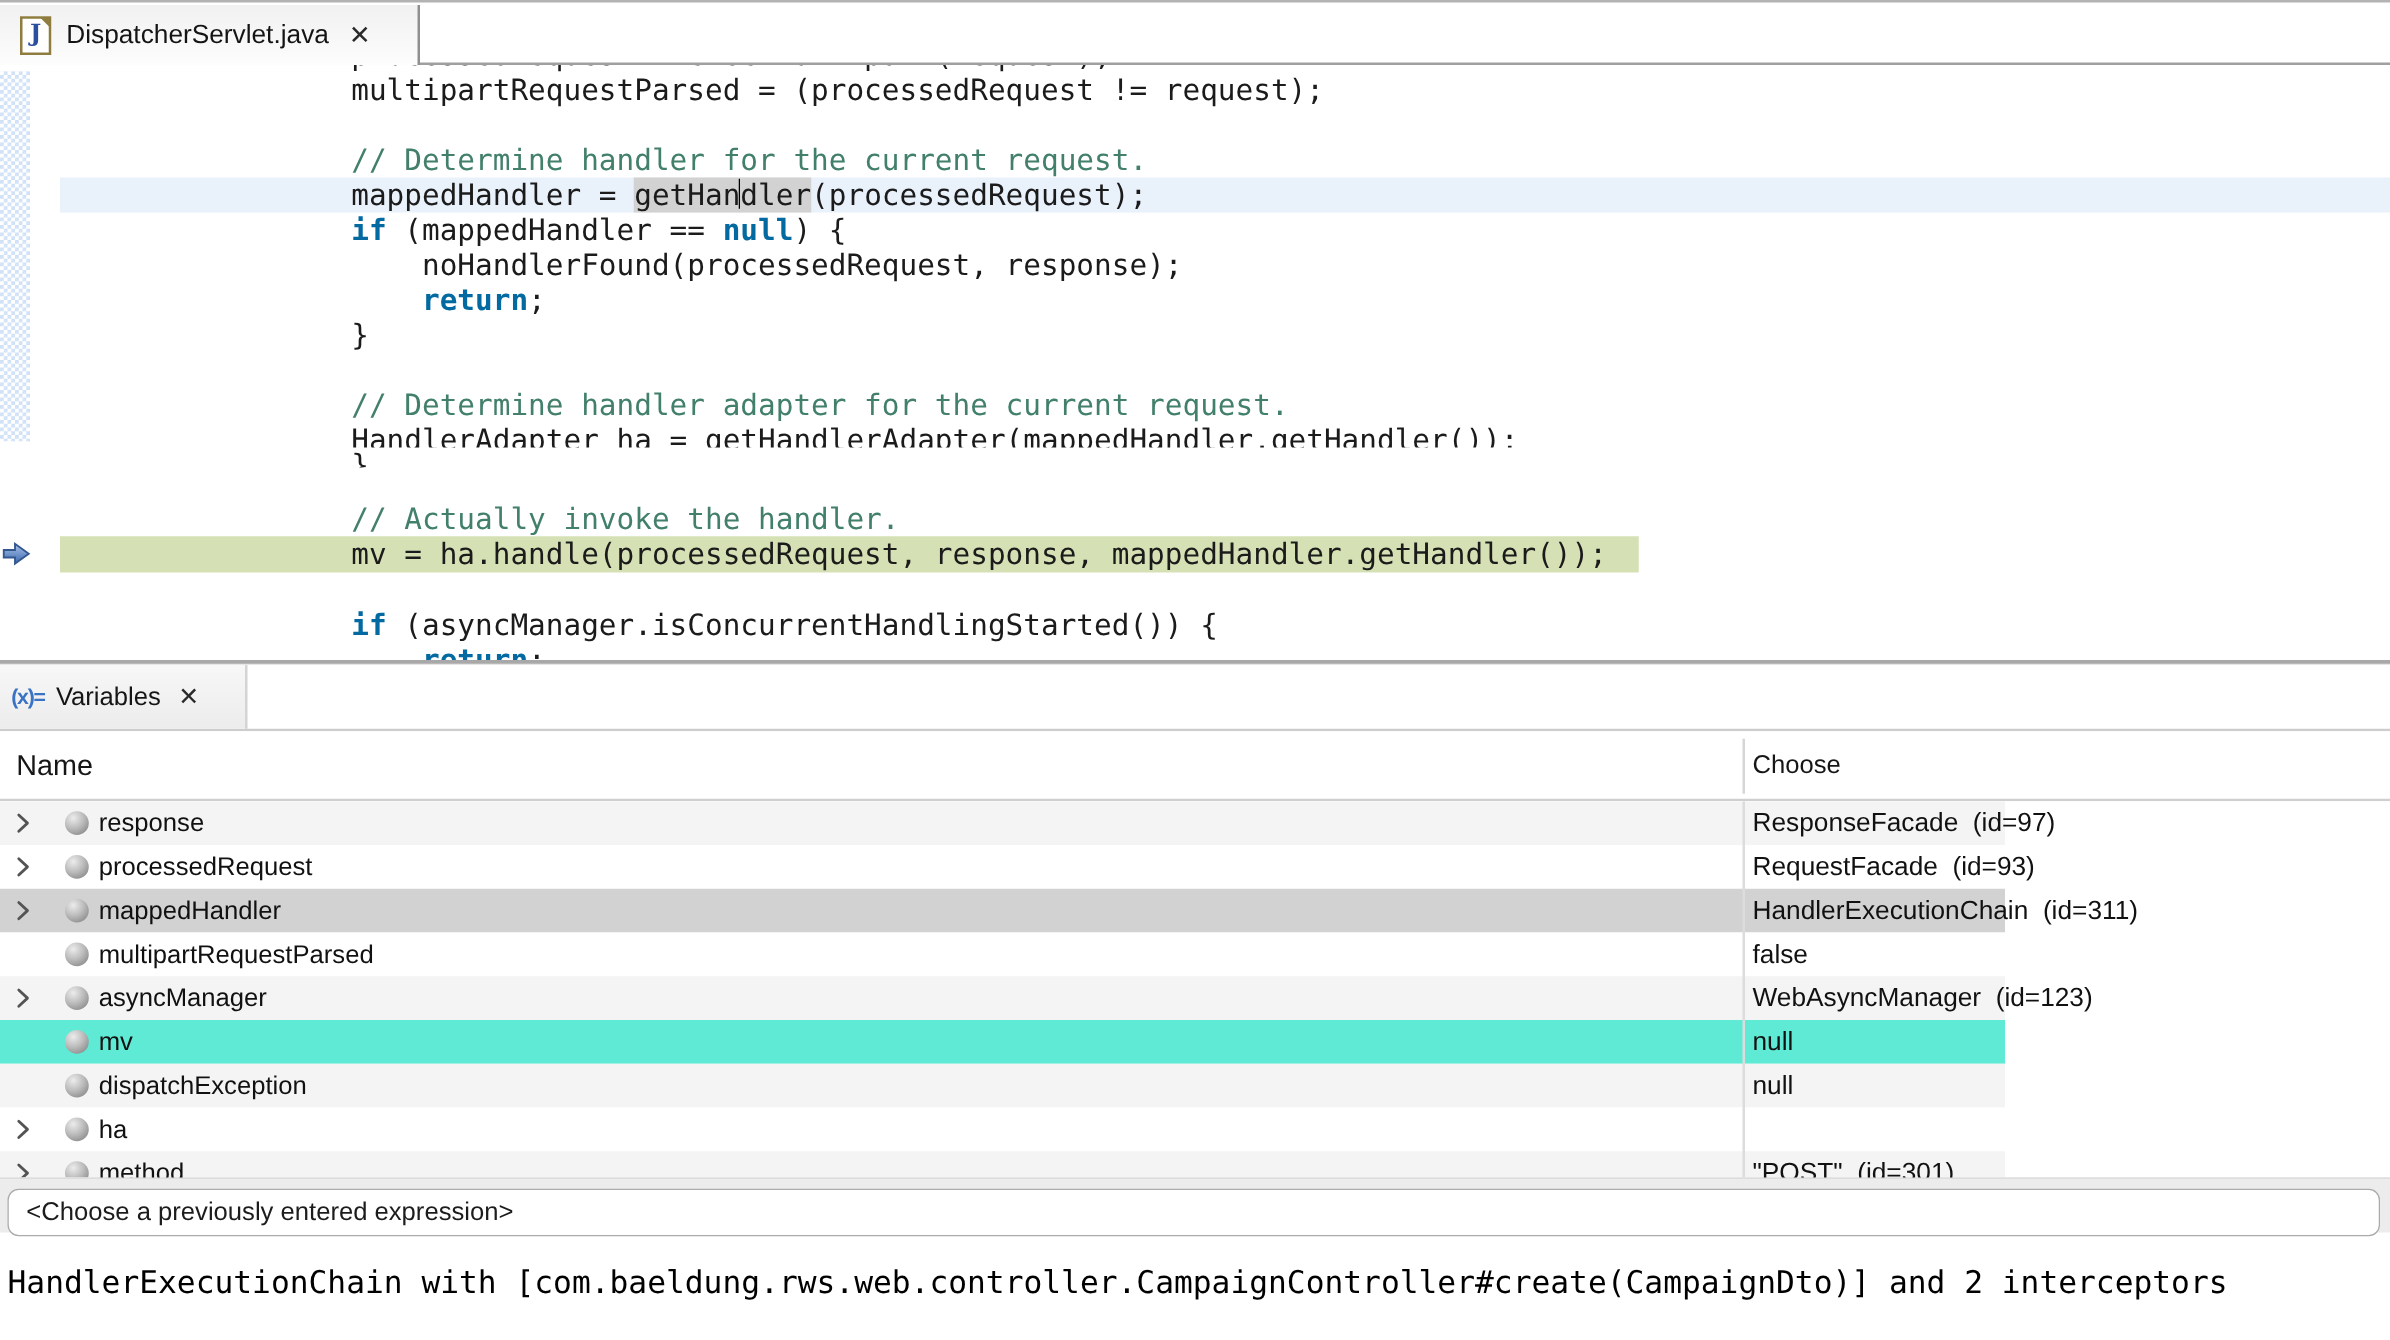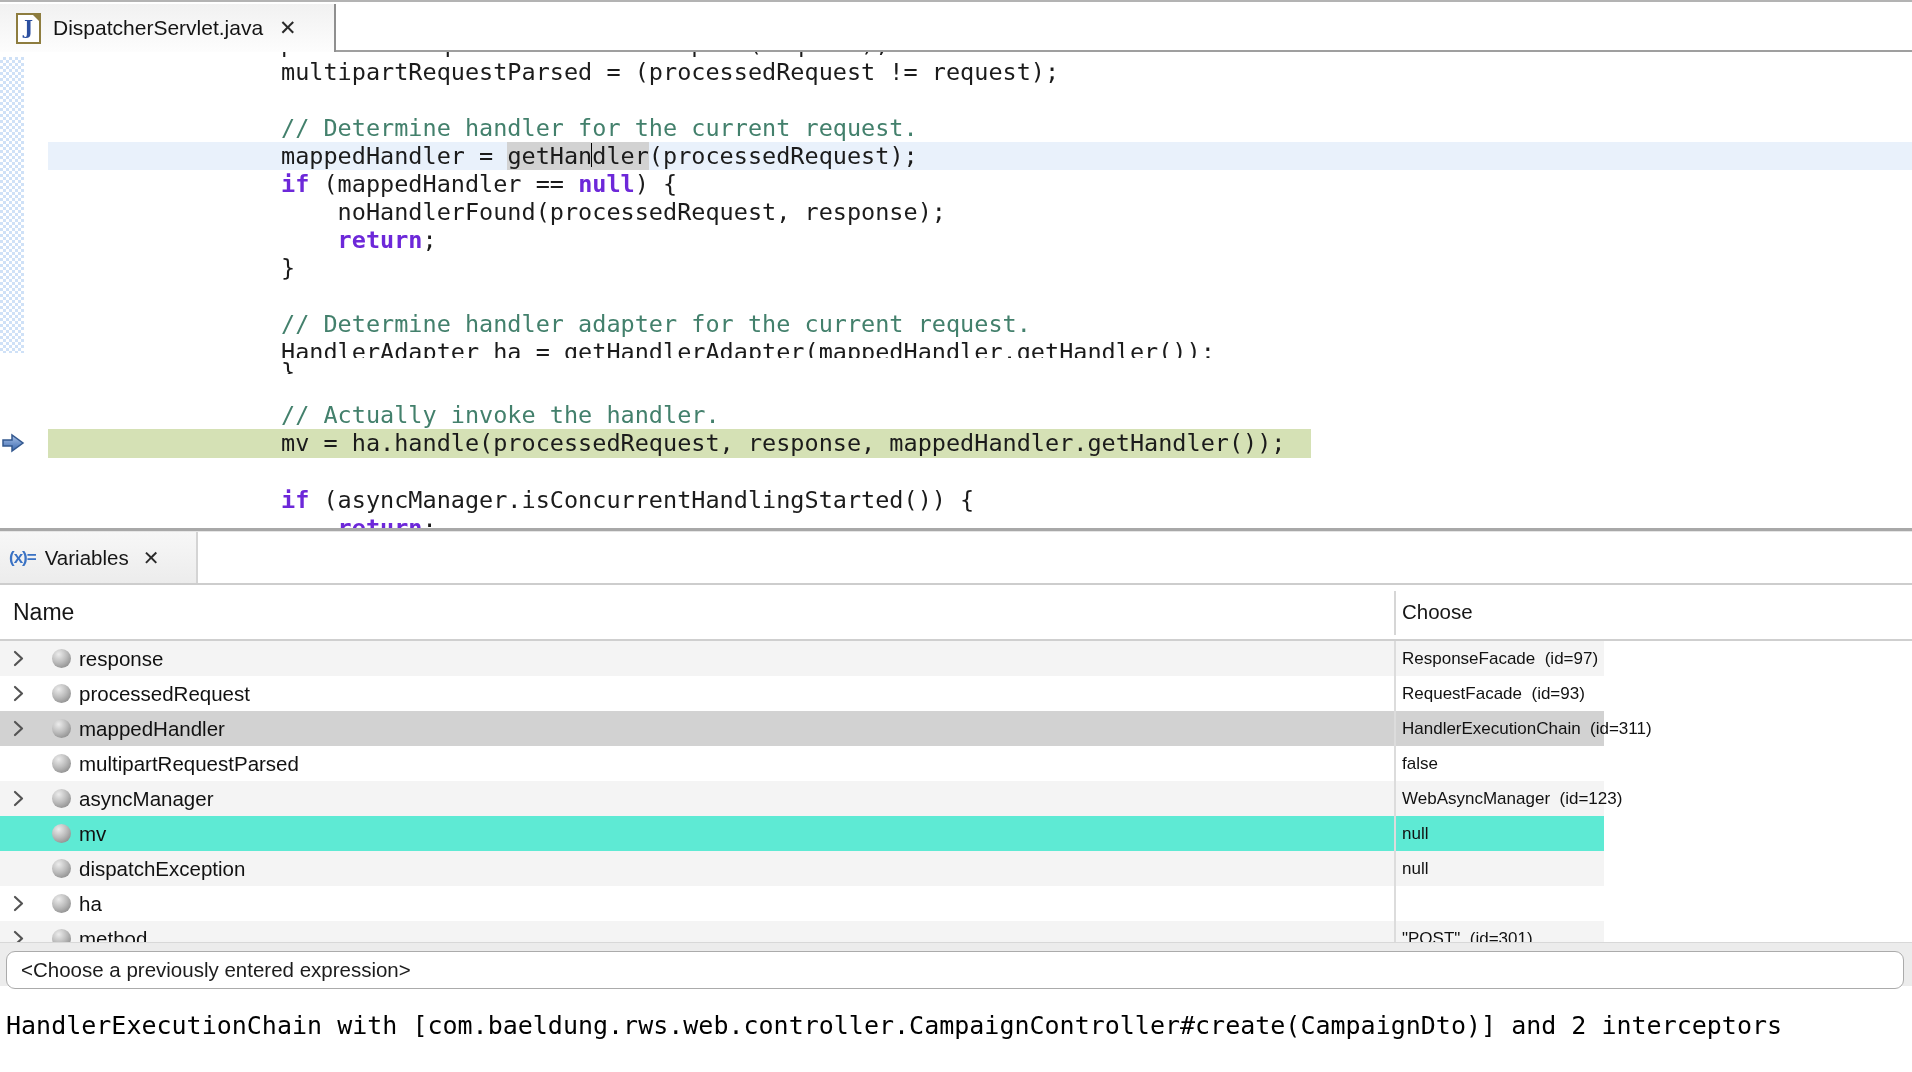--- a/index.html
+++ b/index.html
@@ -18,21 +18,21 @@
   
   #editor{position:absolute;left:0;top:52px;width:1912px;height:476px;background:#fff;overflow:hidden;}
   #hatch{position:absolute;left:0;top:5px;width:24px;height:296px;
     background-image:linear-gradient(45deg,#cfe1f7 25%,transparent 25%,transparent 75%,#cfe1f7 75%),
                      linear-gradient(45deg,#cfe1f7 25%,transparent 25%,transparent 75%,#cfe1f7 75%);
     background-size:6px 6px;background-position:0 0,3px 3px;}
   .cline{position:absolute;left:281px;height:28px;white-space:pre;z-index:3;
          font-family:"DejaVu Sans Mono",monospace;font-size:23.5px;line-height:28px;color:#1b1b1b;}
   .cline.clip{overflow:hidden;}
   .cline .p{color:#1b1b1b;}
-  .cline .k{font-weight:bold;color:#6d28d9;}
+  .cline .k{font-weight:bold;color:#0369a1;}
   .cline .c{color:#43806c;}
   .cline .o{background:#d2d2d2;}
   .cursor{display:inline-block;width:2.5px;height:24px;background:#000;vertical-align:-3px;margin:0 -1.25px;}
   .band-blue{position:absolute;left:48px;right:0;height:28px;background:#e9f1fb;z-index:1;}
   .band-green{position:absolute;left:48px;width:1263px;height:29px;background:#d5e1b5;z-index:1;}
   #ip-arrow{position:absolute;left:1px;top:381px;z-index:4;}
   
   #splitter{position:absolute;left:0;top:528px;width:1912px;height:3px;background:#a8a8a8;border-bottom:1px solid #e6e6e6;box-sizing:content-box;}
   
   #vartab-strip{position:absolute;left:0;top:532px;width:1912px;height:53px;background:#fff;border-bottom:2px solid #cdcdcd;box-sizing:border-box;}
@@ -43,21 +43,21 @@
   #varheader{position:absolute;left:0;top:585px;width:1912px;height:56px;background:#fff;border-bottom:2px solid #cfcfcf;box-sizing:border-box;}
   .hdr-name{position:absolute;left:13px;top:0;line-height:54px;font-size:23px;color:#161616;}
   .hdr-value{position:absolute;left:1402px;top:0;line-height:54px;font-size:20.5px;color:#161616;}
   .hdr-divider{position:absolute;left:1394px;top:6px;width:1.5px;height:44px;background:#d6d6d6;}
   #varrows{position:absolute;left:0;top:641px;width:1912px;height:301px;overflow:hidden;background:#fff;}
   .vrow{position:relative;width:1604px;height:35px;}
   .vrow .chev{position:absolute;left:12px;top:8px;}
   .vrow .sphere{position:absolute;left:52px;top:8px;width:19px;height:19px;border-radius:50%;
     background:radial-gradient(circle at 35% 28%,#ececec,#bcbcbc 45%,#8e8e8e 82%,#7e7e7e);}
   .vrow .vname{position:absolute;left:79px;top:0;line-height:35px;font-size:20.5px;color:#111;white-space:pre;z-index:6;}
-  .vrow .vvalue{position:absolute;left:1402px;top:0;line-height:35px;font-size:17px;color:#111;white-space:pre;z-index:6;}
+  .vrow .vvalue{position:absolute;left:1402px;top:0;line-height:35px;font-size:21px;color:#111;white-space:pre;z-index:6;}
   #col-divider{position:absolute;left:1394px;top:0;bottom:0;width:1.5px;background:#dcdcdc;z-index:5;}
   
   #exprbar{position:absolute;left:0;top:942px;width:1912px;height:44px;background:#ececec;border-top:1px solid #d8d8d8;box-sizing:border-box;}
   #exprbox{position:absolute;left:6px;right:8px;top:8px;height:38px;background:#fff;border:1.5px solid #ababab;border-radius:9px;box-sizing:border-box;
     font-size:20.5px;color:#1c1c1c;line-height:35px;padding-left:14px;white-space:pre;overflow:hidden;}
   #detailpane{position:absolute;left:0;top:997px;width:1912px;height:75px;background:#fff;}
   #detailtext{position:absolute;left:6px;top:14px;font-family:"DejaVu Sans Mono",monospace;font-size:25px;color:#000;white-space:pre;}
 </style>
 </head>
 <body>

